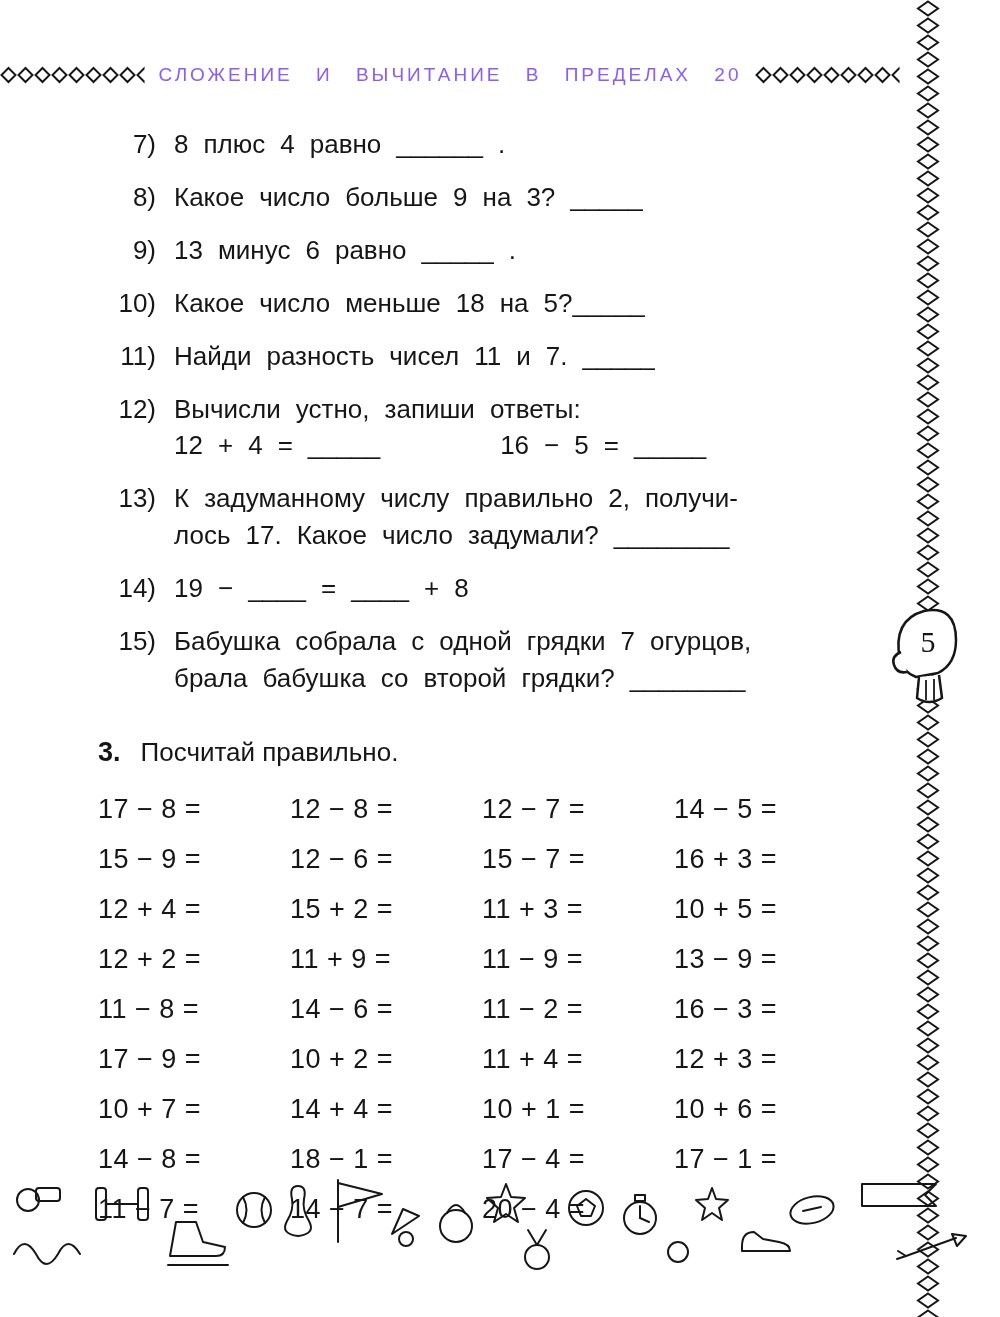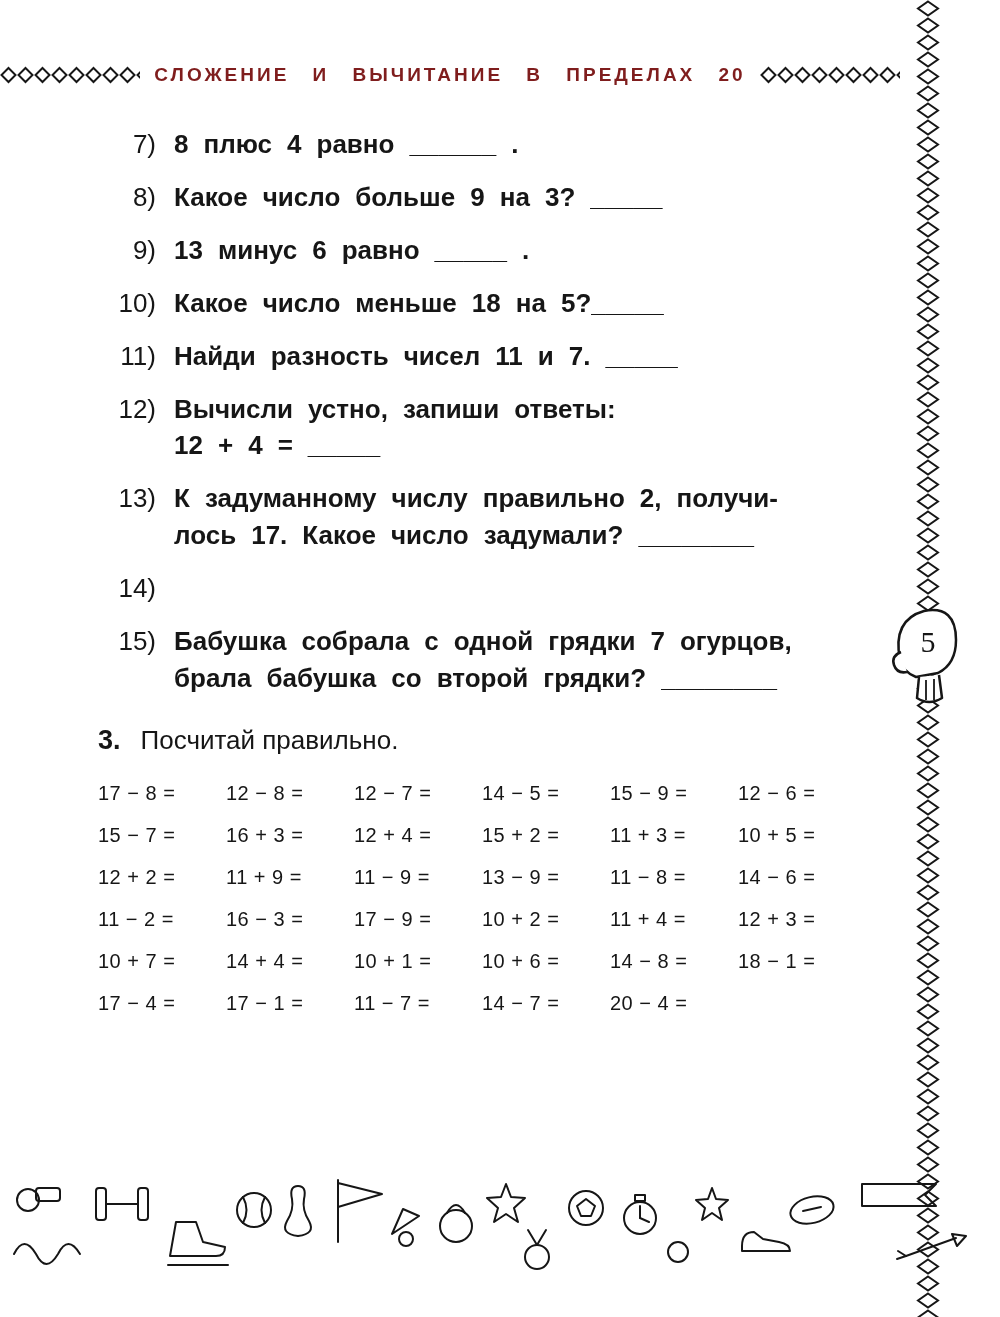--- a/index.html
+++ b/index.html
@@ -9,37 +9,37 @@
   }
   
   .side-border { position:absolute; top:0; right:58px; width:28px; height:1317px; }
   
   .header {
     position:absolute; top:60px; left:0; right:100px; height:30px;
     display:flex; align-items:center;
   }
   .chain-h { flex:1; height:22px; }
   .title {
-    margin:0 14px; font-size:19px; font-weight:bold; letter-spacing:3px;
-    word-spacing:15px; white-space:nowrap; color:#7f1d1d;
+    margin:0 14px; font-size:19px; font-weight:normal; letter-spacing:3px;
+    word-spacing:15px; white-space:nowrap; color:#8b5cf6;
   }
   
   .content { position:absolute; top:126px; left:98px; width:768px; }
   .problem { display:flex; margin-bottom:16px; font-size:26px; line-height:1.42; }
   .pnum { width:58px; min-width:58px; text-align:right; margin-right:18px; }
-  .ptext { flex:1; word-spacing:0.30em;font-weight:bold; }
+  .ptext { flex:1; word-spacing:0.30em; }
   .pline { white-space:nowrap; }
   .pair { display:flex; gap:120px; }
   
-  .section3 { margin:28px 0 26px 0; font-size:26px; }
+  .section3 { margin:40px 0 26px 0; font-size:26px; }
   .section3 .snum { font-weight:bold; margin-right:20px; font-size:27px; }
   
   .grid {
-    display:grid; grid-template-columns:repeat(6, 1fr);
-    row-gap:19px; font-size:20px; width:768px;
+    display:grid; grid-template-columns:repeat(4, 1fr);
+    row-gap:19px; font-size:27px; width:768px;
   }
   .cell { white-space:nowrap; letter-spacing:0.5px; }
   
   .glove { position:absolute; top:596px; right:34px; width:78px; height:122px; }
   
   .doodles { position:absolute; left:0; top:1168px; width:1000px; height:118px; }
 </style>
 </head>
 <body>
 
@@ -110,35 +110,37 @@
         <div class="pline">Найди разность чисел 11 и 7. _____</div>
       </div>
     </div>
 
     <div class="problem">
       <span class="pnum">12)</span>
       <div class="ptext">
         <div class="pline">Вычисли устно, запиши ответы:</div>
         <div class="pair">
           <span class="pline">12 + 4 = _____</span>
+          <span class="pline">16 − 5 = _____</span>
         </div>
       </div>
     </div>
 
     <div class="problem">
       <span class="pnum">13)</span>
       <div class="ptext">
         <div class="pline">К задуманному числу правильно 2, получи-</div>
         <div class="pline">лось 17. Какое число задумали? ________</div>
       </div>
     </div>
 
     <div class="problem">
       <span class="pnum">14)</span>
       <div class="ptext">
+        <div class="pline">19 − ____ = ____ + 8</div>
       </div>
     </div>
 
     <div class="problem">
       <span class="pnum">15)</span>
       <div class="ptext">
         <div class="pline">Бабушка собрала с одной грядки 7 огурцов,</div>
         <div class="pline">брала бабушка со второй грядки? ________</div>
       </div>
     </div>

